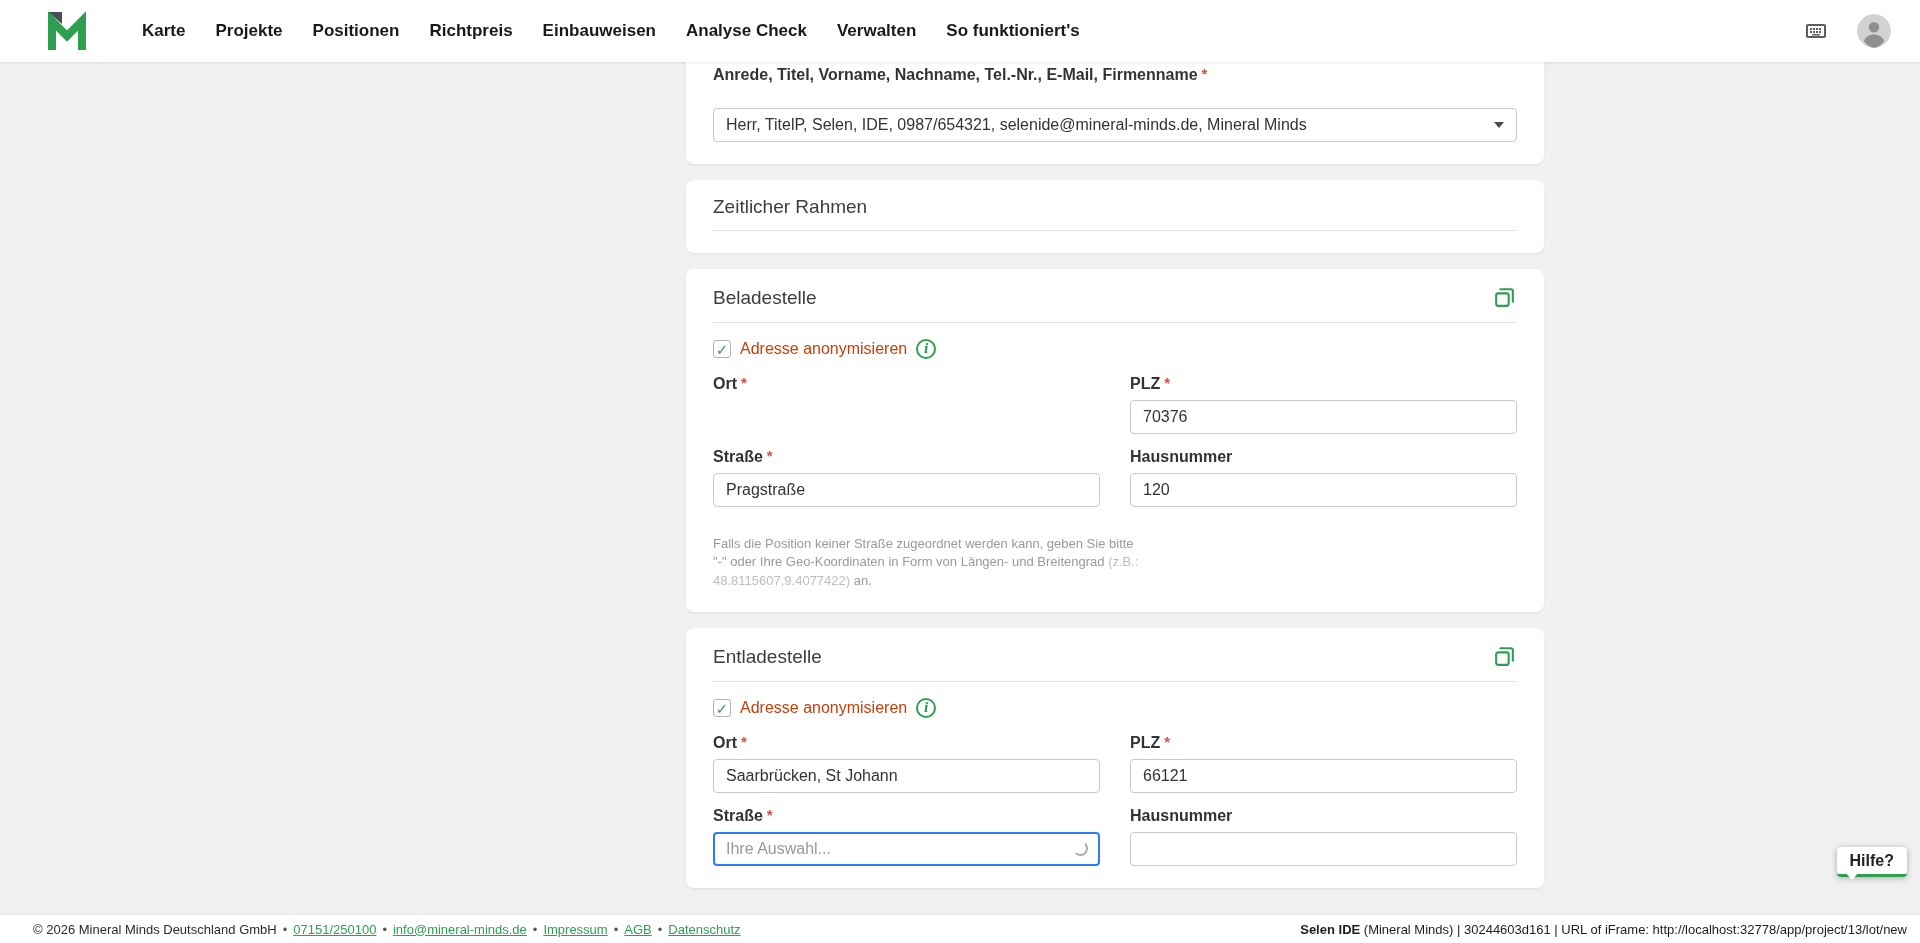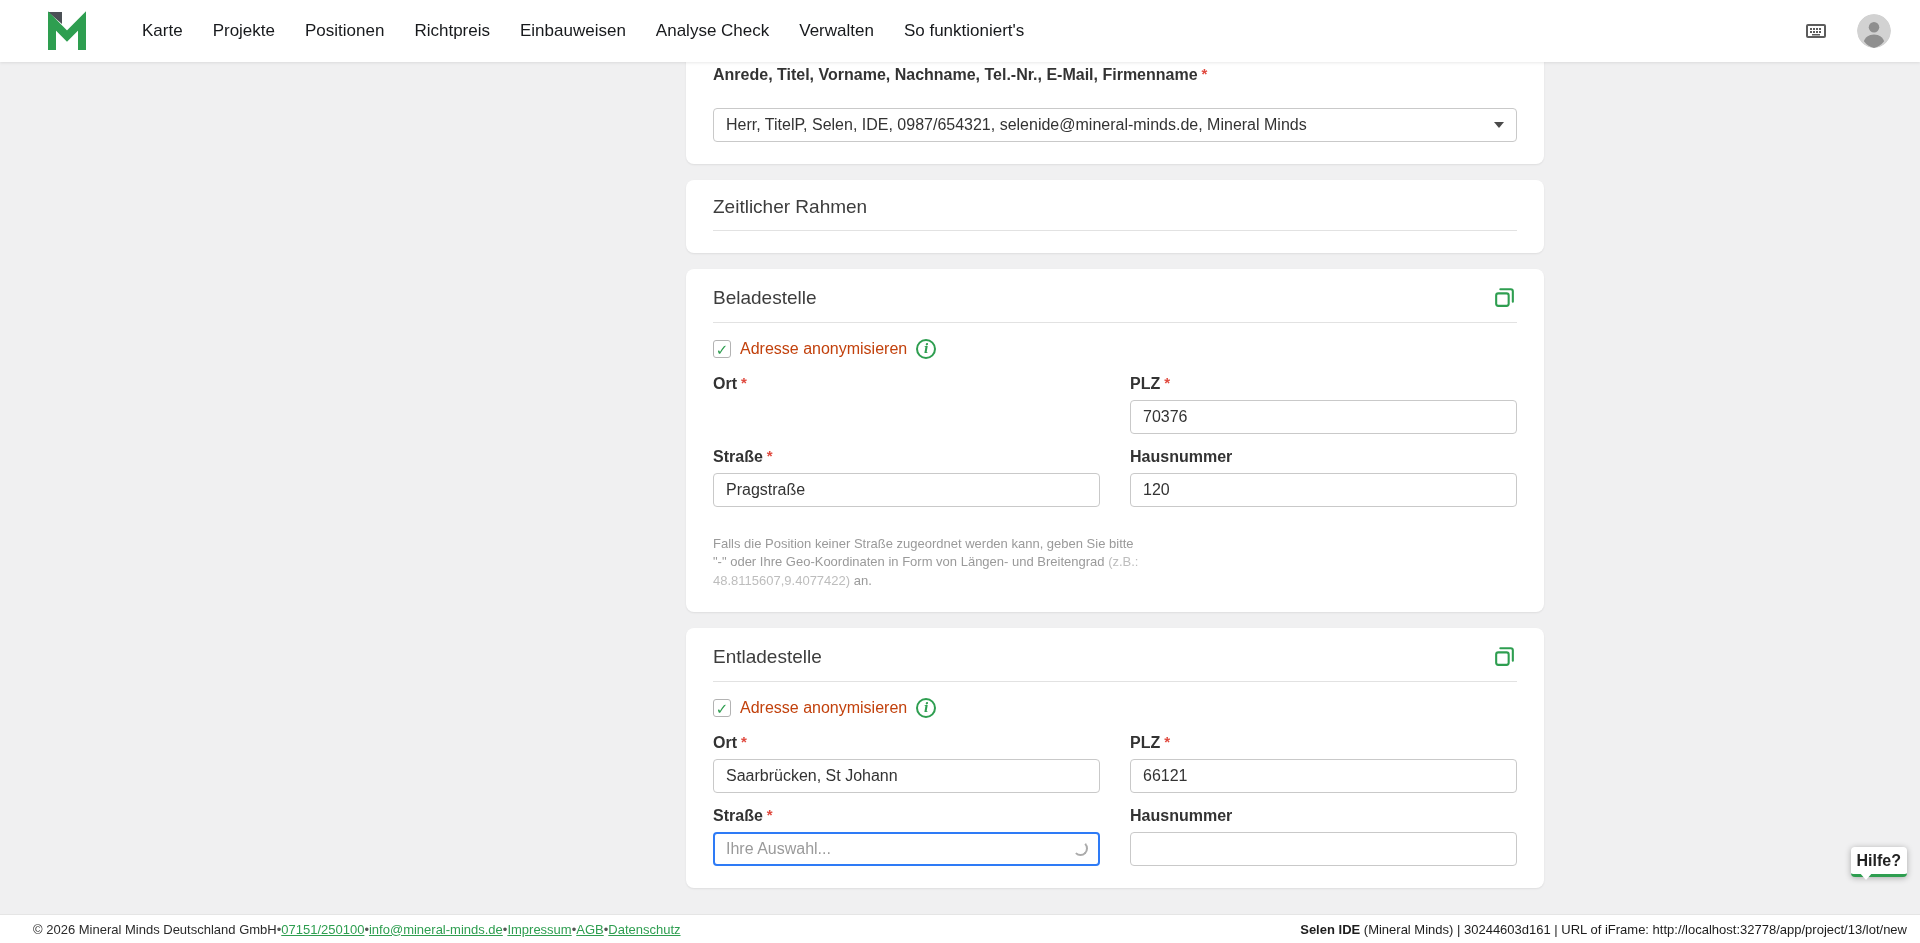--- a/index.html
+++ b/index.html
@@ -14,20 +14,21 @@
     background:var(--bg);
     font-family:"Liberation Sans","DejaVu Sans",sans-serif;
     color:#333;
   }
 
   
   header{
     position:fixed;top:0;left:0;right:0;height:62px;background:#fff;
     display:flex;align-items:center;padding:0 29px 0 46px;z-index:100;
     box-shadow:0 1px 3px rgba(0,0,0,.09);
+    font-weight:bold;
   }
   .logo{display:flex;align-items:center;cursor:pointer;}
   nav{display:flex;gap:30px;margin-left:54px;align-items:center;}
   .nav-item{font-size:17px;color:#17191c;text-decoration:none;cursor:pointer;white-space:nowrap;}
   .nav-right{margin-left:auto;display:flex;align-items:center;gap:26px;}
   .kbd-icon{display:flex;cursor:pointer;}
   .avatar{width:34px;height:34px;border-radius:50%;overflow:hidden;display:flex;cursor:pointer;}
 
   
   .content{position:absolute;top:62px;left:686px;width:858px;z-index:1;}
@@ -79,36 +80,36 @@
     font-family:"DejaVu Serif","Liberation Serif",serif;cursor:pointer;flex:none;
   }
   .copy-btn{display:flex;cursor:pointer;}
 
   .hint{font-size:13px;color:#9a9a9a;line-height:1.42;margin:28px 0 0;max-width:430px;}
   .hint-ex{color:#bdbdbd;}
 
   
   .help-bubble{
     position:fixed;right:13px;bottom:66px;background:#fff;border-radius:4px;
-    padding:5px 6px 4px;font-size:16px;font-weight:700;color:#222;
+    padding:5px 13px 4px;font-size:16px;font-weight:700;color:#222;
     border-bottom:3px solid var(--accent);box-shadow:0 1px 6px rgba(0,0,0,.3);
     z-index:90;cursor:pointer;
   }
   .help-bubble::after{
     content:"";position:absolute;left:8px;bottom:-13px;width:0;height:0;
     border:7px solid transparent;border-top:8px solid #fff;
   }
 
   
   footer{
     position:fixed;bottom:0;left:0;right:0;height:29px;background:#fff;
     border-top:1px solid #e5e5e5;display:flex;align-items:center;justify-content:space-between;
     padding:0 13px 0 33px;font-size:13px;color:#2b2b2b;z-index:100;
   }
-  .f-left{display:flex;align-items:flex-start;white-space:nowrap;}
+  .f-left{display:flex;align-items:flex-start;gap:6px;white-space:nowrap;}
   .f-left a{color:var(--accent);text-decoration:underline;cursor:pointer;}
   .dot{color:#555;}
   .f-right{font-size:13px;color:#1d1d1d;white-space:nowrap;}
   .f-right b{font-weight:700;}
 </style>
 </head>
 <body>
 
 <header>
   <div class="logo">

